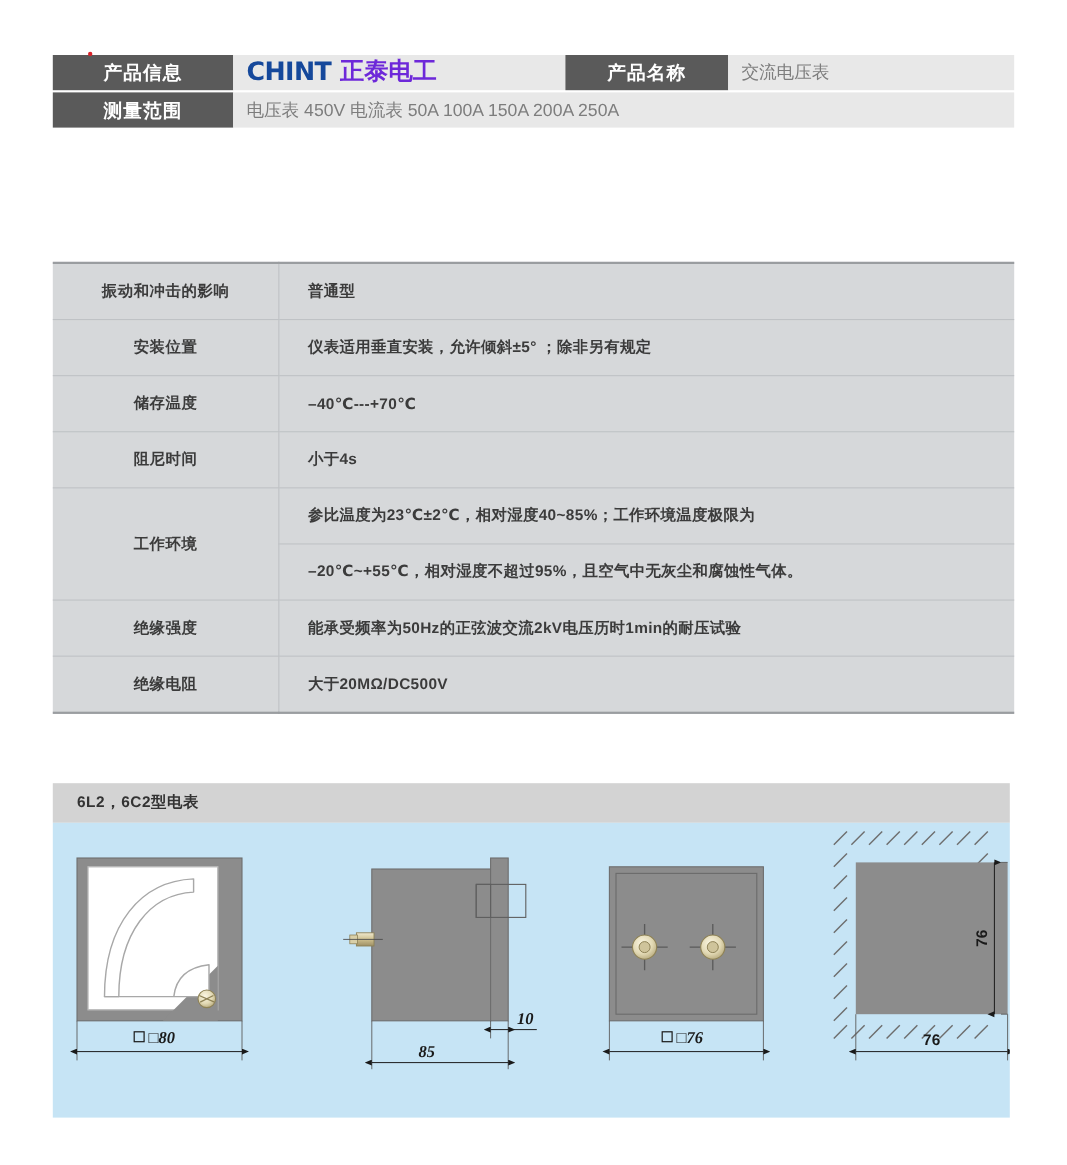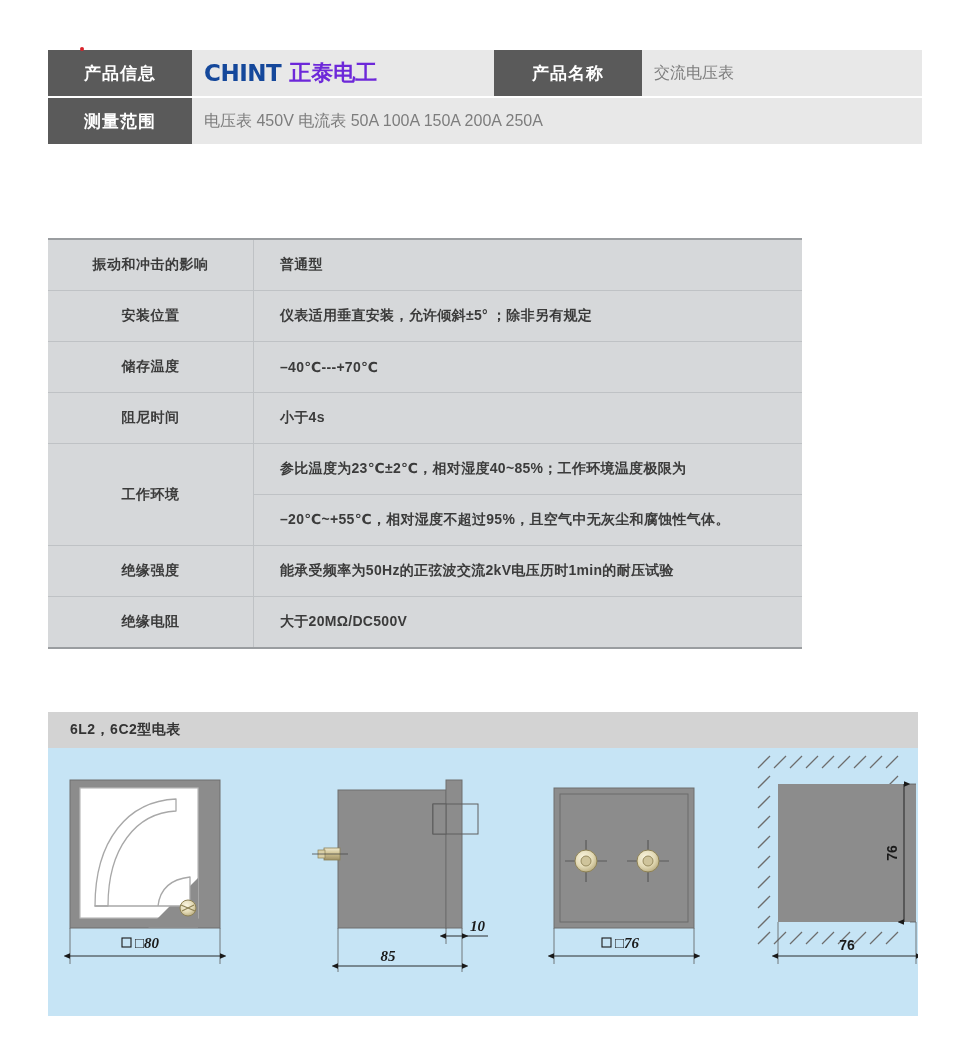--- a/index.html
+++ b/index.html
@@ -37,21 +37,21 @@
     height: 32px;
     letter-spacing: 1px;
     white-space: nowrap;
   }
   .hdr-label.narrow { letter-spacing: 0px; font-size: 15px; }
   .hdr-label.blank { background: #5a5a5a; }
   .hdr-value {
     background: #e8e8e8;
     color: #7d7d7d;
     font-size: 16px;
-    height: 46px;
+    height: 32px;
     padding-left: 12px !important;
     white-space: nowrap;
     margin-top: 30px;
   }
 
   
   .logo-cell {
     background: #e8e8e8;
     height: 32px;
     padding-left: 12px !important;
@@ -87,21 +87,21 @@
     margin-left: 8px;
     letter-spacing: 0px;
     line-height: 1;
   }
 
   
   .spec-table {
     position: absolute;
     left: 48px;
     top: 238px;
-    width: 754px;
+    width: 874px;
     border-collapse: collapse;
     background: #d6d8da;
     border-top: 2px solid #9a9da0;
     border-bottom: 2px solid #9a9da0;
   }
   .spec-table td {
     border-bottom: 1px solid #bfc2c5;
     padding: 0;
   }
   .spec-table tr:last-child td { border-bottom: none; }
@@ -149,21 +149,21 @@
     position: relative;
   }
   .diagram-canvas svg { display: block; }
 </style>
 </head>
 <body>
 
 <table class="header-table">
   <tbody>
       <tr>
-    <td class="hdr-label" style="width:144px">产品信息</td>
+    <td class="hdr-label" style="width:164px">产品信息</td>
     <td class="logo-cell" style="width:290px">
       <div class="logo-wrap">
         <span class="logo-latin">CHINT</span>
             <span class="logo-dot"></span>
         <span class="logo-cn">正泰电工</span>
       </div>
     </td>
     <td class="hdr-label" style="width:148px">产品名称</td>
     <td class="hdr-value">交流电压表</td>
   </tr>

